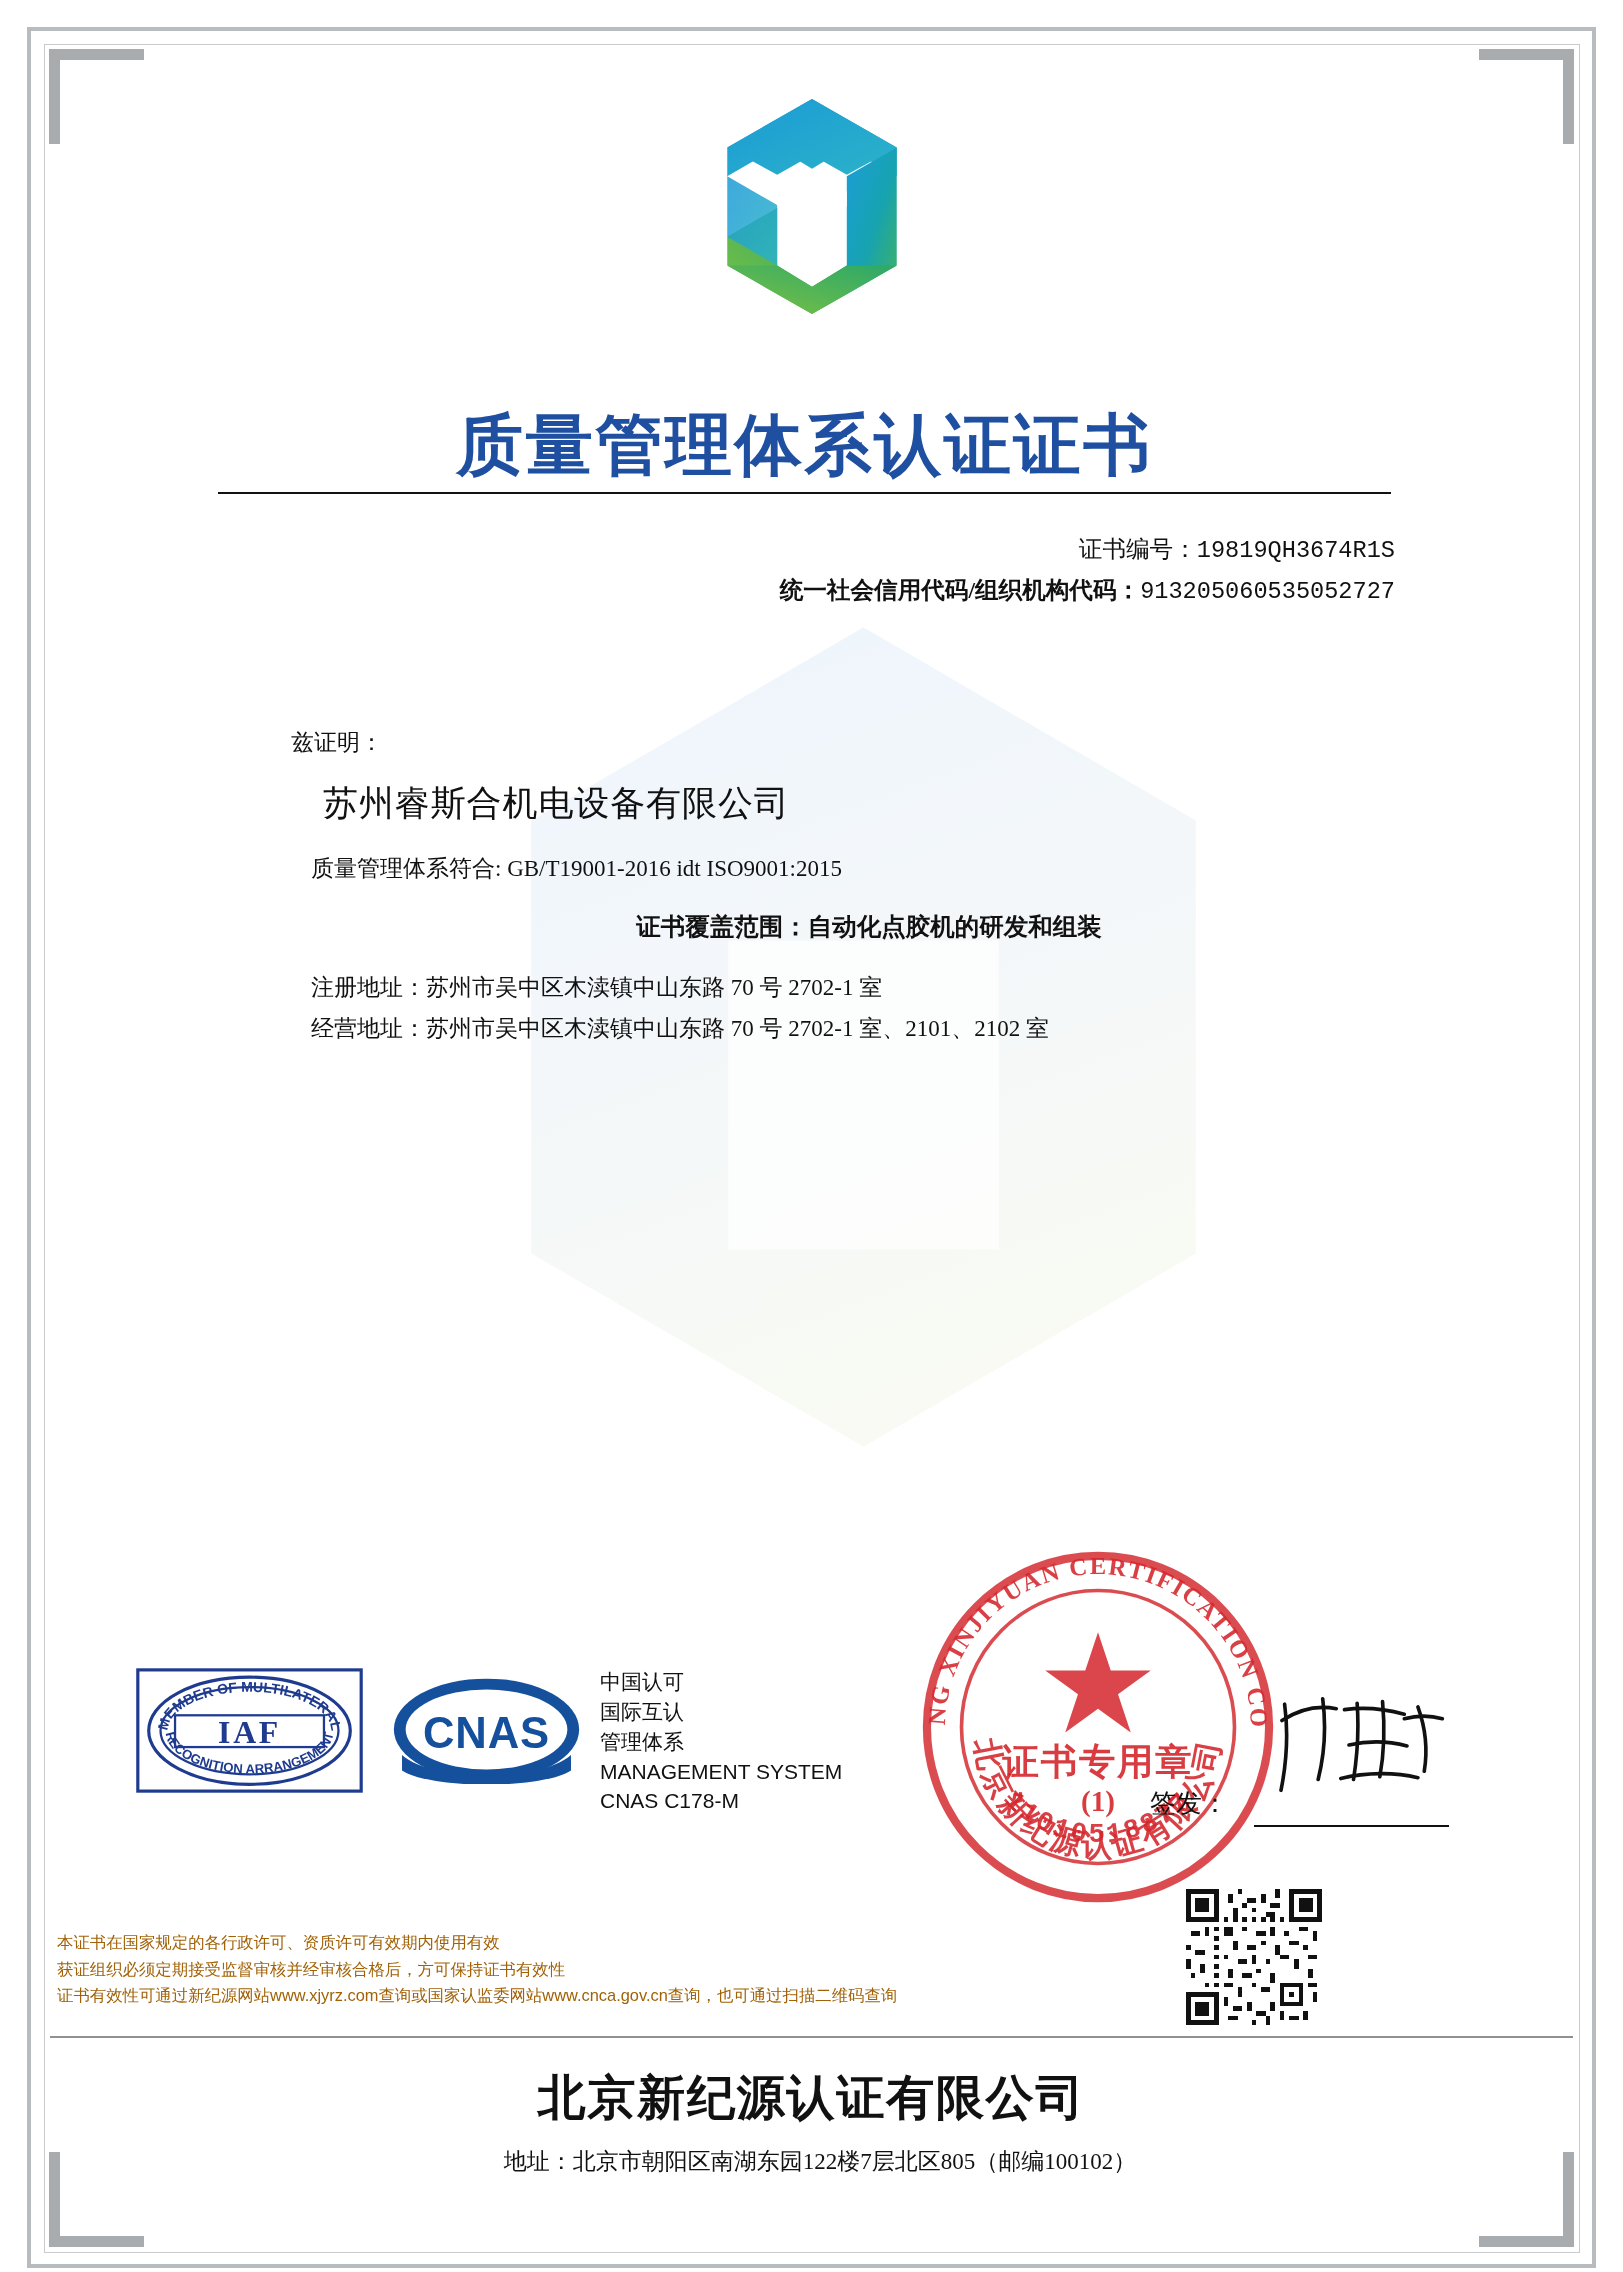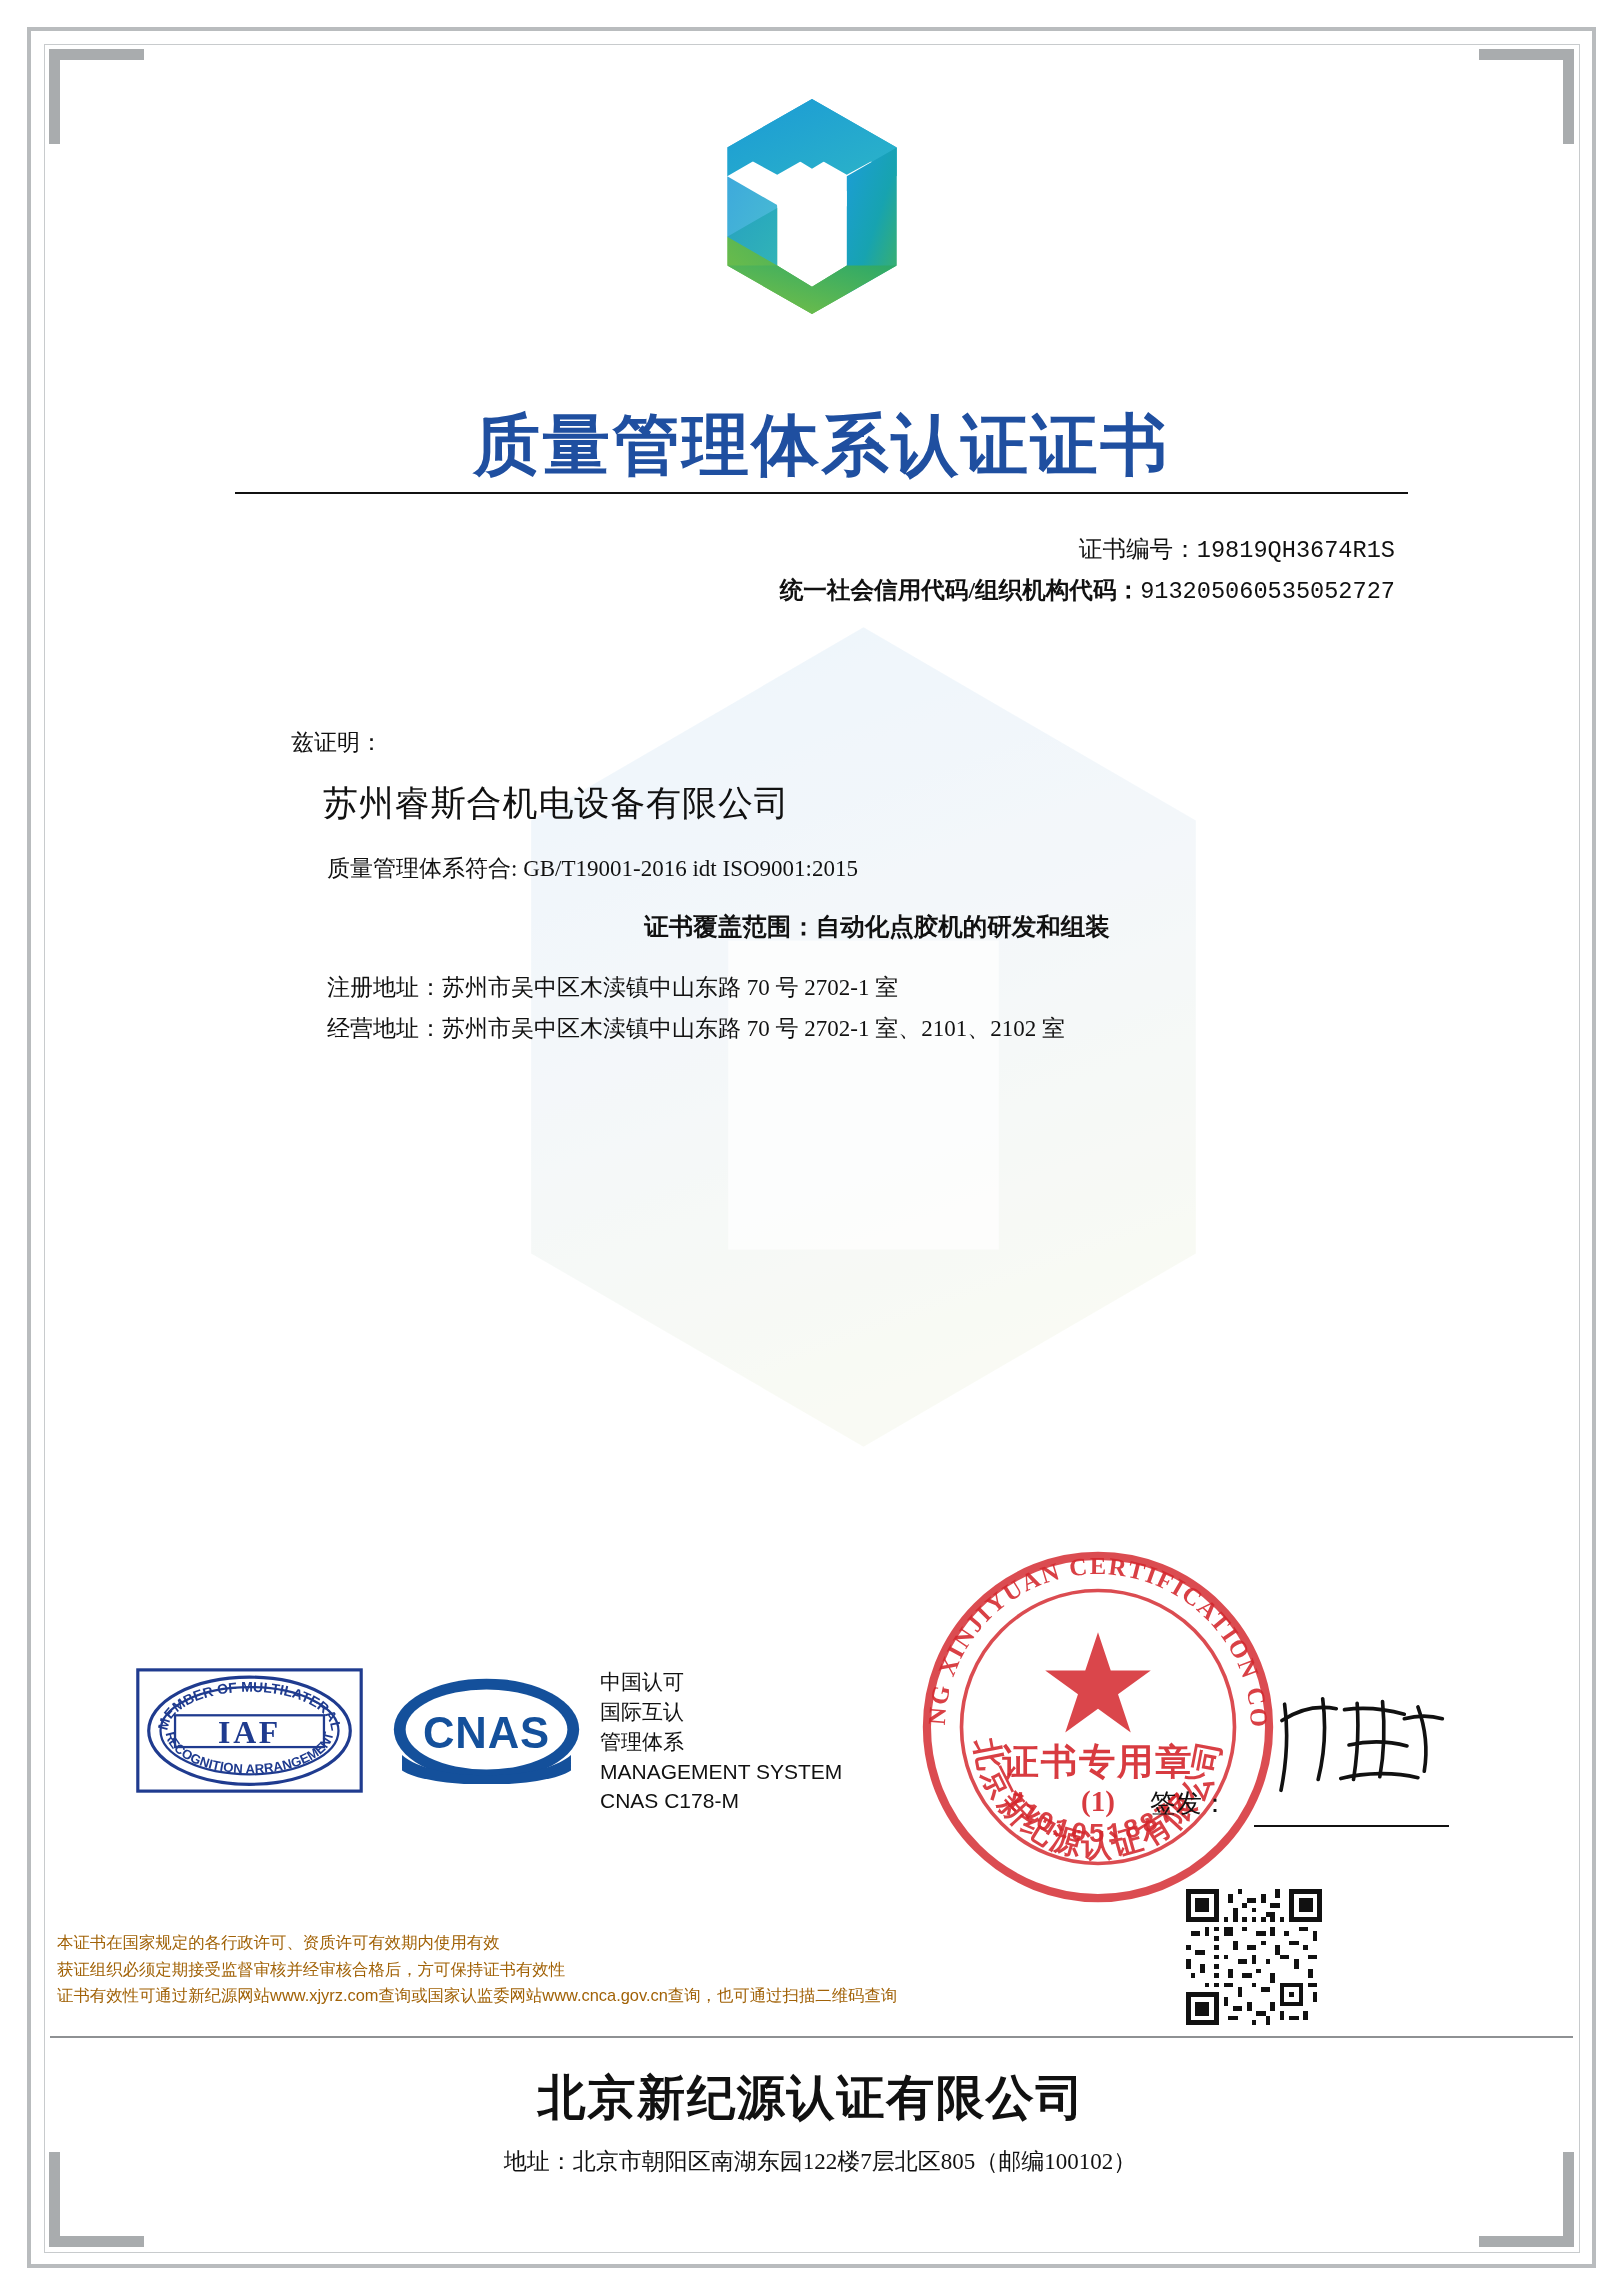--- a/index.html
+++ b/index.html
@@ -57,21 +57,21 @@
     left: 50%;
     transform: translateX(-50%);
     top: 84px;
     width: 227px;
     height: 245px;
   }
 
   
   .title-block {
     position: absolute;
-    left: 235px;
+    left: 218px;
     top: 409px;
     width: 1173px;
     text-align: center;
   }
   .title {
     font-family: "Liberation Serif", serif;
     font-weight: bold;
     font-size: 67px;
     color: #1f4fa0;
     letter-spacing: 2.7px;
@@ -113,21 +113,21 @@
   }
   .company {
     font-size: 35px;
     font-weight: normal;
     margin-left: 32px;
     margin-bottom: 24.5px;
     letter-spacing: 0.9px;
   }
   .line {
     font-size: 23px;
-    margin-left: 36px;
+    margin-left: 20px;
     margin-bottom: 16.4px;
     line-height: 1.5;
   }
   .line.scope {
     font-weight: bold;
     font-size: 24.5px;
     margin-top: 23px;
     margin-bottom: 25.5px;
     text-align: center;
   }

